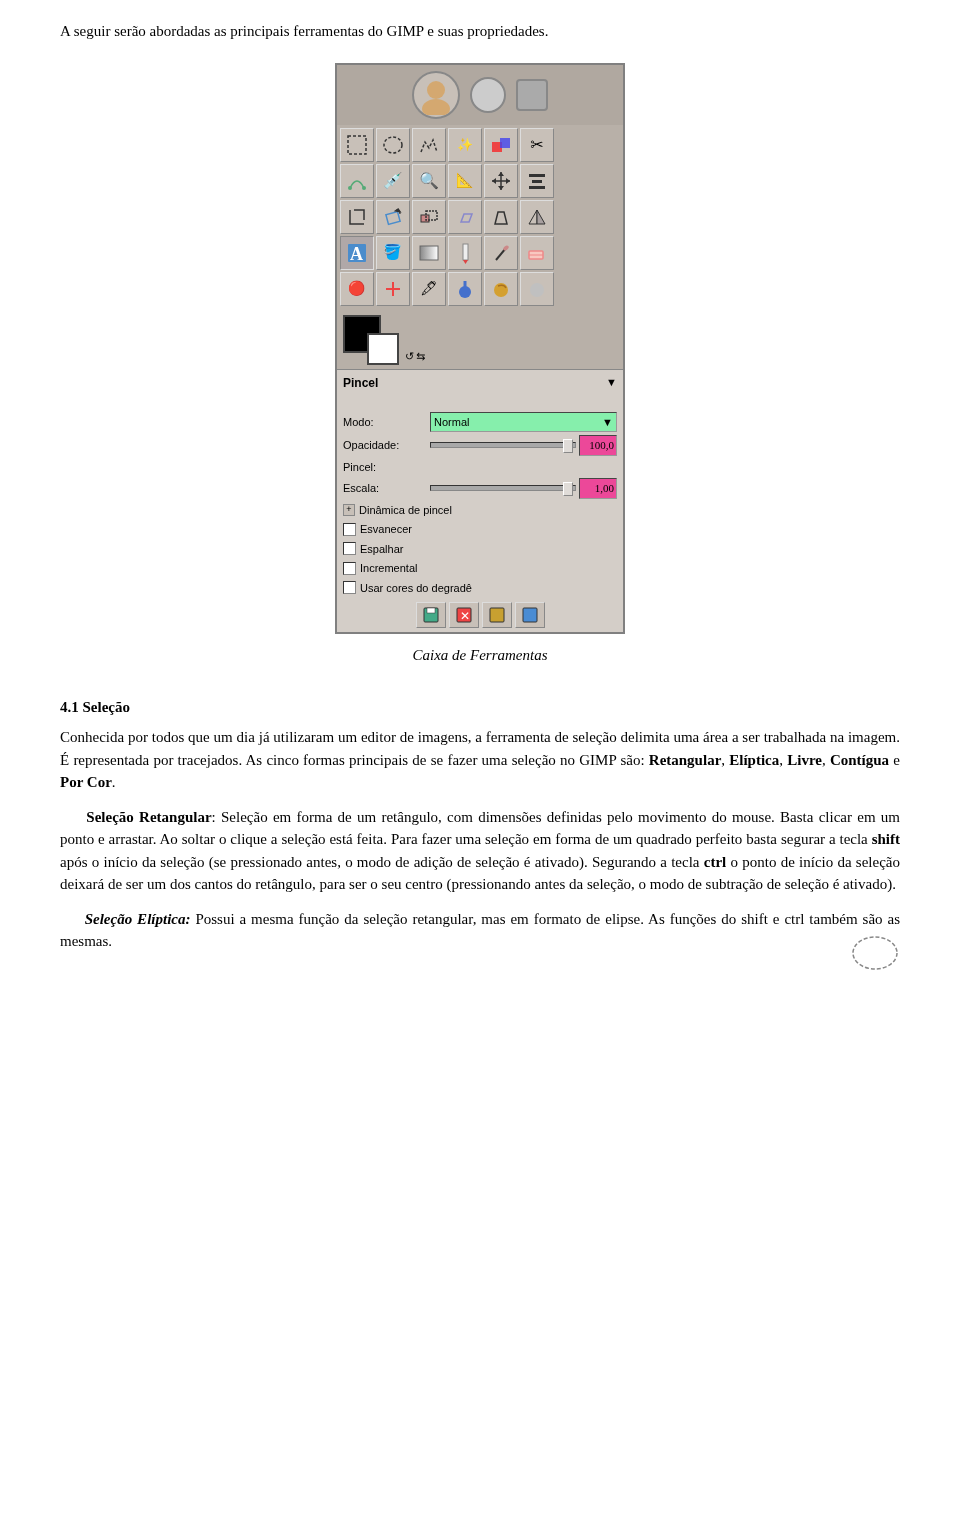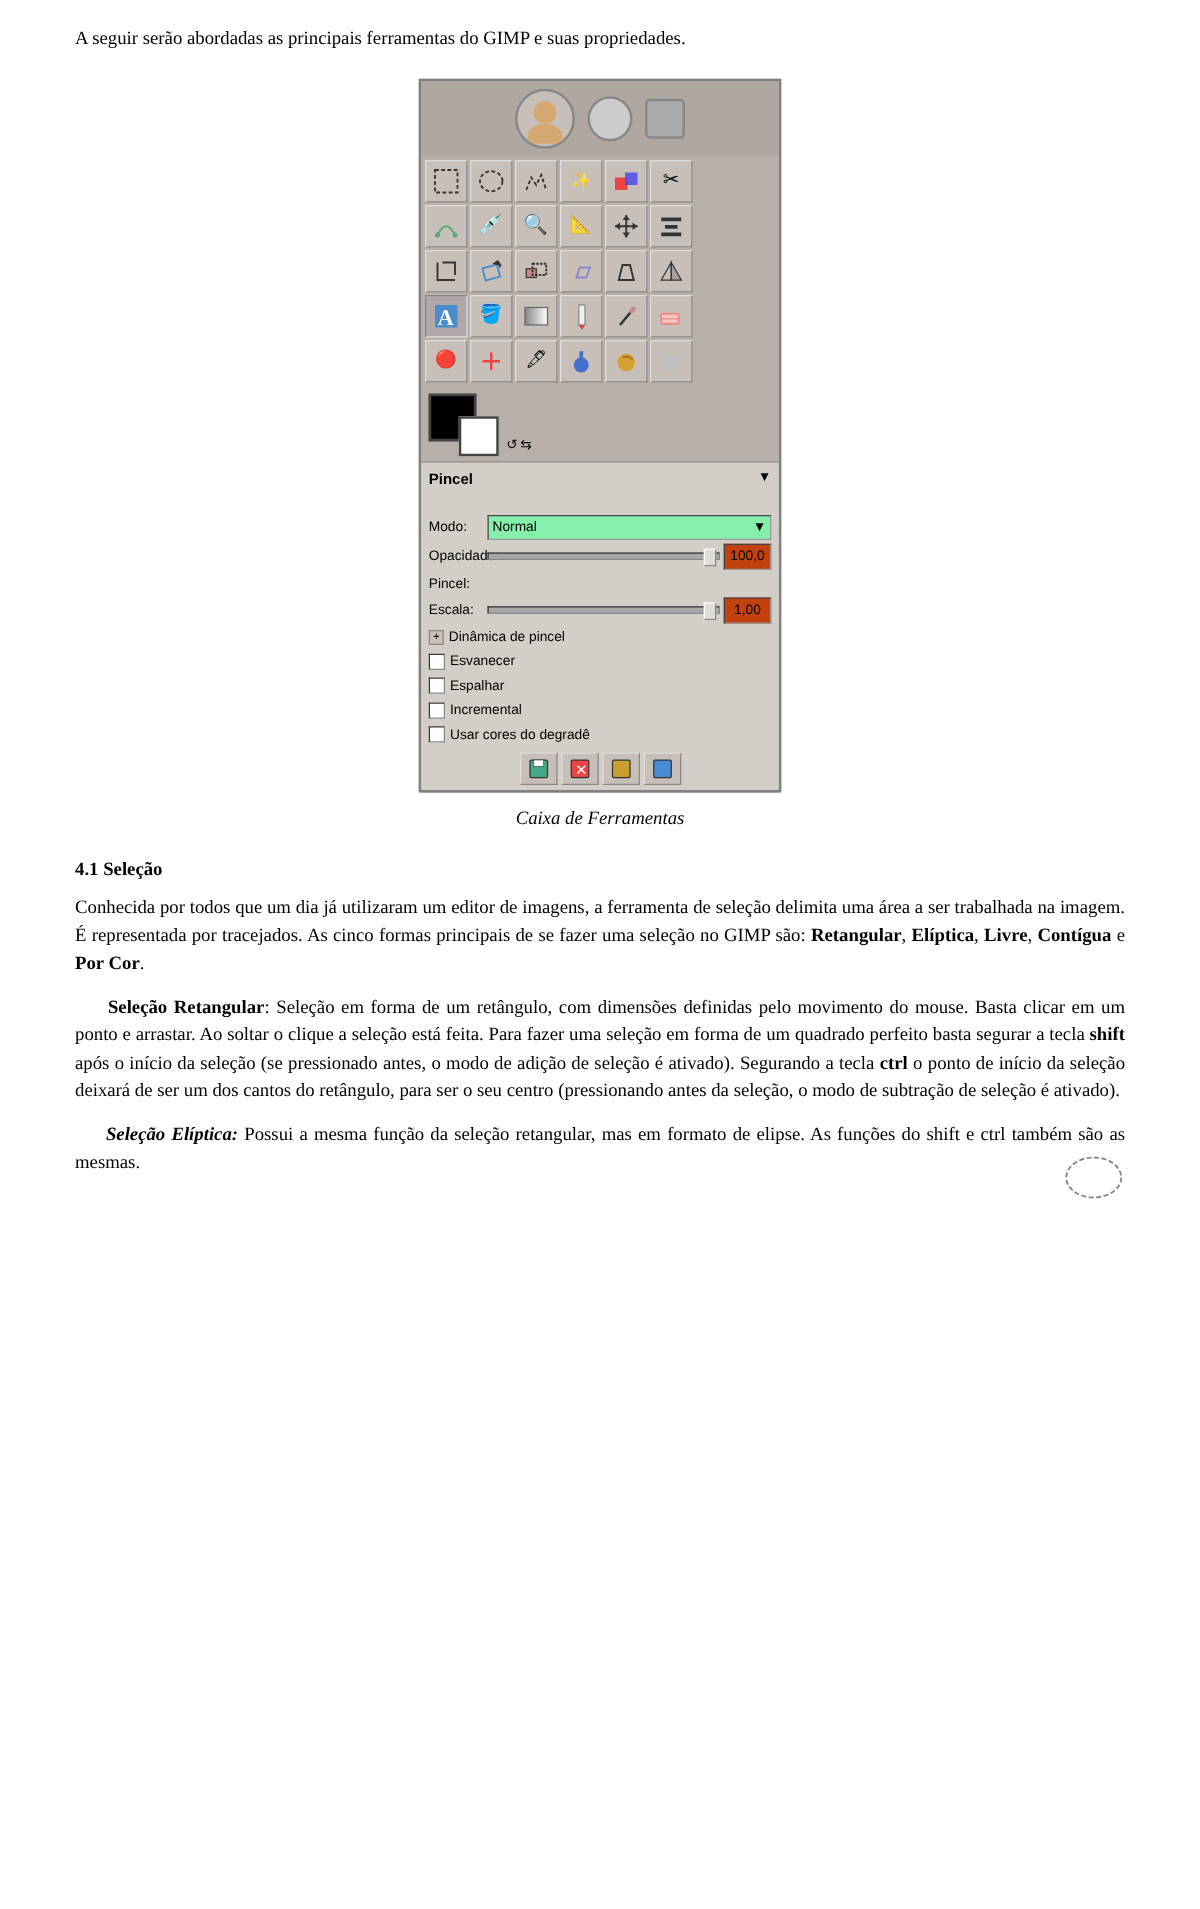--- a/index.html
+++ b/index.html
@@ -21,21 +21,21 @@
     .toolbox-container {
       display: flex;
       flex-direction: column;
       align-items: center;
       margin: 20px auto 10px auto;
     }
 
     .caption {
       text-align: center;
       margin-top: 10px;
-      margin-bottom: 8px;
+      margin-bottom: 19px;
       font-style: italic;
       font-size: 15px;
     }
 
     .section-title {
       font-size: 15px;
       font-weight: bold;
       margin-bottom: 8px;
     }
 
@@ -141,21 +141,21 @@
       margin-bottom: 20px;
     }
 
     .prow {
       display: flex;
       align-items: center;
       margin-bottom: 3px;
     }
 
     .plabel {
-      width: 47px;
+      width: 87px;
       font-size: 11px;
     }
 
     .pfield {
       flex: 1;
       display: flex;
       align-items: center;
       gap: 3px;
     }
 
@@ -186,25 +186,26 @@
       background: #e0dcd8;
       border: 1px solid #888;
       border-top-color: #fff;
       border-left-color: #fff;
       top: -4px;
       right: 2px;
     }
 
     .pvalue {
       width: 38px;
-      background: #c2410c;
+      background: #ec4899;
       border: 1px inset #999;
       font-size: 11px;
       padding: 1px 2px;
-      text-align: center;
+      text-align: right;
+      font-family: Liberation Serif, serif;
     }
 
     .pbrush-prev {
       width: 32px;
       height: 32px;
       background: #fff;
       border: 1px inset #999;
       display: flex;
       align-items: center;
       justify-content: center;

